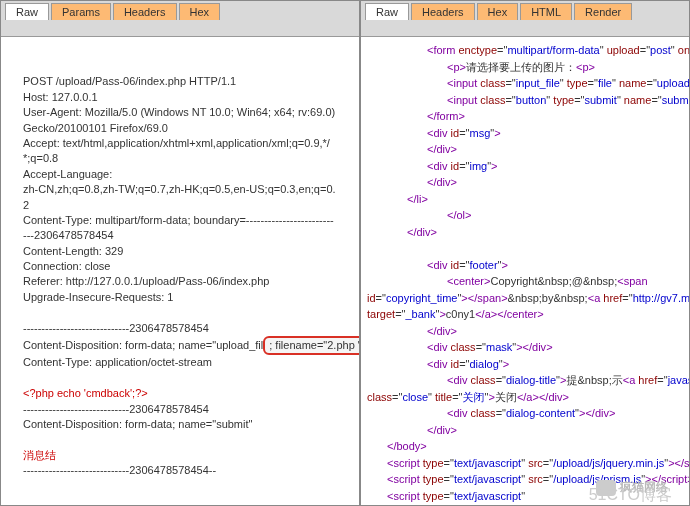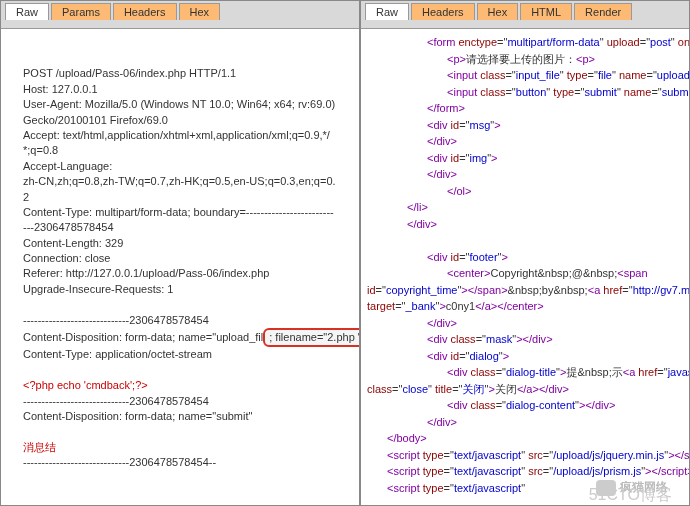--- a/index.html
+++ b/index.html
@@ -18,21 +18,21 @@
   display: flex;
   flex-direction: column;
   overflow: hidden;
 }
 .left-panel { width: 360px; }
 .right-panel { flex: 1; }
 .tabs {
   display: flex;
   background: #d9d9d9;
   border-bottom: 1px solid #999;
-  padding: 2px 4px 8px 4px;
+  padding: 2px 4px 16px 4px;
   gap: 2px;
 }
 .tab {
   padding: 2px 10px;
   background: #fdba74;
   border: 1px solid #999;
   border-bottom: none;
   font-size: 11px;
   cursor: pointer;
   color: #333;
@@ -161,22 +161,22 @@
   <div class="content right-content">
     <div class="code-line indent3"><span class="tag-bracket">&lt;</span><span class="tag-name">form</span> <span class="attr-name">enctype</span>="<span class="attr-value">multipart/form-data</span>" <span class="attr-name">upload</span>="<span class="attr-value">post</span>" <span class="attr-name">onsubmit</span>=""</div>
     <div class="code-line indent4"><span class="tag-bracket">&lt;</span><span class="tag-name">p</span><span class="tag-bracket">&gt;</span><span class="text-content">请选择要上传的图片：</span><span class="tag-bracket">&lt;</span><span class="tag-name">p</span><span class="tag-bracket">&gt;</span></div>
     <div class="code-line indent4"><span class="tag-bracket">&lt;</span><span class="tag-name">input</span> <span class="attr-name">class</span>="<span class="attr-value">input_file</span>" <span class="attr-name">type</span>="<span class="attr-value">file</span>" <span class="attr-name">name</span>="<span class="attr-value">upload_file</span>"/</div>
     <div class="code-line indent4"><span class="tag-bracket">&lt;</span><span class="tag-name">input</span> <span class="attr-name">class</span>="<span class="attr-value">button</span>" <span class="attr-name">type</span>="<span class="attr-value">submit</span>" <span class="attr-name">name</span>="<span class="attr-value">submit</span>" =""/</div>
     <div class="code-line indent3"><span class="tag-bracket">&lt;/</span><span class="tag-name">form</span><span class="tag-bracket">&gt;</span></div>
     <div class="code-line indent3"><span class="tag-bracket">&lt;</span><span class="tag-name">div</span> <span class="attr-name">id</span>="<span class="attr-value">msg</span>"<span class="tag-bracket">&gt;</span></div>
     <div class="code-line indent3"><span class="tag-bracket">&lt;/</span><span class="tag-name">div</span><span class="tag-bracket">&gt;</span></div>
     <div class="code-line indent3"><span class="tag-bracket">&lt;</span><span class="tag-name">div</span> <span class="attr-name">id</span>="<span class="attr-value">img</span>"<span class="tag-bracket">&gt;</span></div>
     <div class="code-line indent3"><span class="tag-bracket">&lt;/</span><span class="tag-name">div</span><span class="tag-bracket">&gt;</span></div>
+    <div class="code-line indent2"><span class="tag-bracket">&lt;/</span><span class="tag-name">li</span><span class="tag-bracket">&gt;</span></div>
     <div class="code-line indent4"><span class="tag-bracket">&lt;/</span><span class="tag-name">ol</span><span class="tag-bracket">&gt;</span></div>
-    <div class="code-line indent2"><span class="tag-bracket">&lt;/</span><span class="tag-name">li</span><span class="tag-bracket">&gt;</span></div>
     <div class="code-line indent2"><span class="tag-bracket">&lt;/</span><span class="tag-name">div</span><span class="tag-bracket">&gt;</span></div>
     <div class="code-line">&nbsp;</div>
     <div class="code-line indent3"><span class="tag-bracket">&lt;</span><span class="tag-name">div</span> <span class="attr-name">id</span>="<span class="attr-value">footer</span>"<span class="tag-bracket">&gt;</span></div>
     <div class="code-line indent4"><span class="tag-bracket">&lt;</span><span class="tag-name">center</span><span class="tag-bracket">&gt;</span><span class="text-content">Copyright&amp;nbsp;@&amp;nbsp;</span><span class="tag-bracket">&lt;</span><span class="tag-name">span</span></div>
     <div class="code-line"><span class="attr-name">id</span>="<span class="attr-value">copyright_time</span>"<span class="tag-bracket">&gt;&lt;/</span><span class="tag-name">span</span><span class="tag-bracket">&gt;</span><span class="text-content">&amp;nbsp;by&amp;nbsp;</span><span class="tag-bracket">&lt;</span><span class="tag-name">a</span> <span class="attr-name">href</span>="<span class="attr-value">http://gv7.me</span>"</div>
     <div class="code-line"><span class="attr-name">target</span>="<span class="attr-value">_bank</span>"<span class="tag-bracket">&gt;</span><span class="text-content">c0ny1</span><span class="tag-bracket">&lt;/</span><span class="tag-name">a</span><span class="tag-bracket">&gt;&lt;/</span><span class="tag-name">center</span><span class="tag-bracket">&gt;</span></div>
     <div class="code-line indent3"><span class="tag-bracket">&lt;/</span><span class="tag-name">div</span><span class="tag-bracket">&gt;</span></div>
     <div class="code-line indent3"><span class="tag-bracket">&lt;</span><span class="tag-name">div</span> <span class="attr-name">class</span>="<span class="attr-value">mask</span>"<span class="tag-bracket">&gt;&lt;/</span><span class="tag-name">div</span><span class="tag-bracket">&gt;</span></div>
     <div class="code-line indent3"><span class="tag-bracket">&lt;</span><span class="tag-name">div</span> <span class="attr-name">id</span>="<span class="attr-value">dialog</span>"<span class="tag-bracket">&gt;</span></div>
     <div class="code-line indent4"><span class="tag-bracket">&lt;</span><span class="tag-name">div</span> <span class="attr-name">class</span>="<span class="attr-value">dialog-title</span>"<span class="tag-bracket">&gt;</span><span class="text-content">提&amp;nbsp;示</span><span class="tag-bracket">&lt;</span><span class="tag-name">a</span> <span class="attr-name">href</span>="<span class="attr-value">javascript:void(0)</span>"</div>

